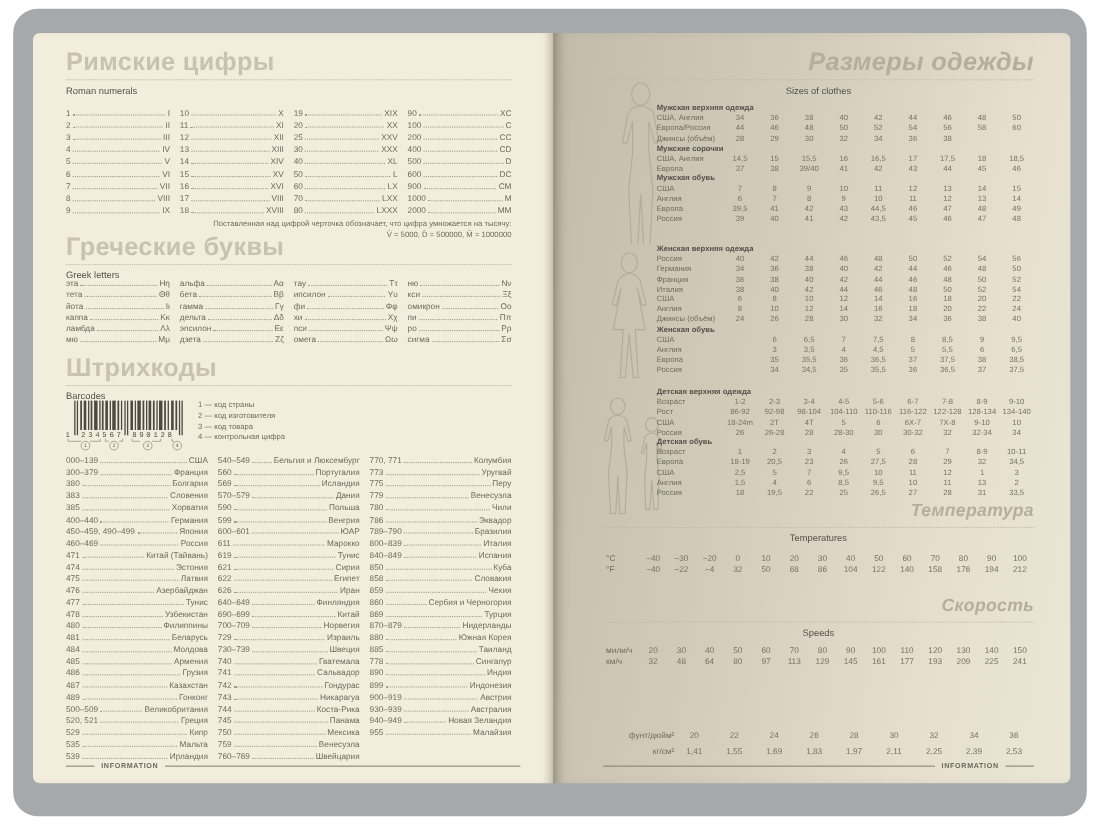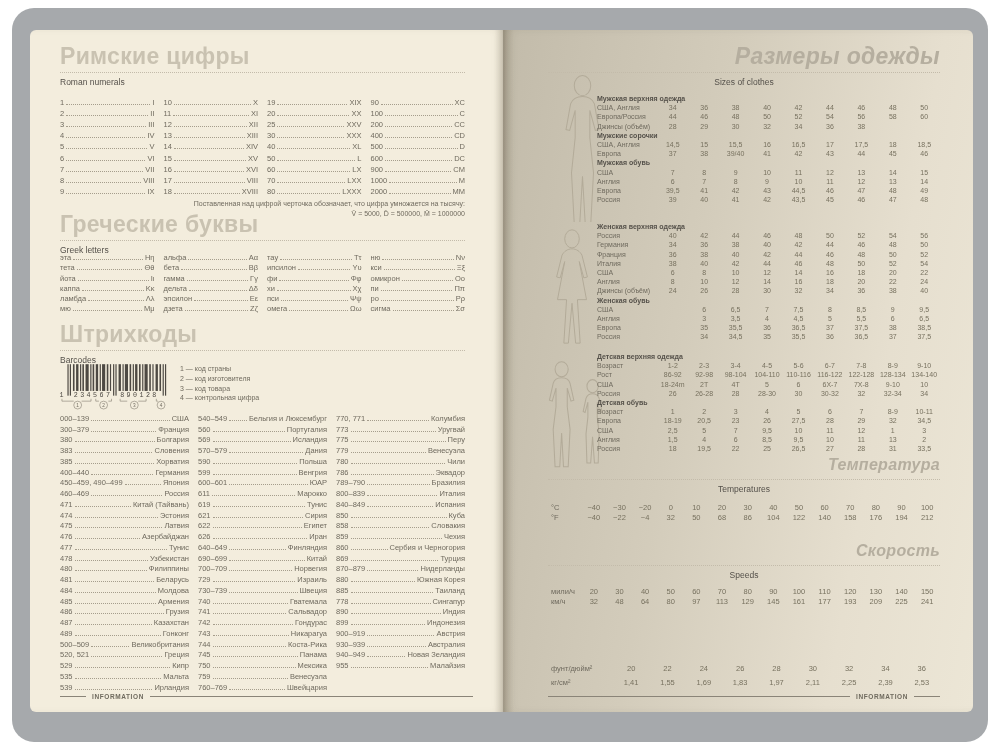--- a/index.html
+++ b/index.html
@@ -44,21 +44,21 @@
   .tbl-row{display:flex;align-items:center;color:#77715f;}
   .tbl-row .lbl{color:#6f6a5e;white-space:nowrap;}
   .tbl-row .cell{flex:1;text-align:center;white-space:nowrap;}
   .clothes-tbl{left:94px;right:33px;}
   .clothes-tbl .tbl-row,.clothes-tbl .tbl-heading{height:9.2px;font-size:7px;}
   .clothes-tbl .lbl{width:60px;}
   .unit-tbl{left:48px;right:33px;}
   .unit-tbl .tbl-row{height:10.5px;font-size:7.5px;}
   .unit-tbl .lbl{width:30px;}
   #pressure-table .tbl-row{height:13.5px;}
-  #pressure-table .lbl{width:62px;}
+  #pressure-table .lbl{width:62px;text-align:right;}
 
   .silhouette{position:absolute;stroke:#b3ab99;fill:none;stroke-width:1.1;}
 
   .page-footer{position:absolute;bottom:12px;display:flex;align-items:center;
     left:30px;right:30px;}
   .page.right .page-footer{left:45px;right:33px;}
   .fline{border-top:1px solid #8a8478;height:0;}
   .fline.short{width:26px;}
   .fline.long{flex:1;}
   .ftext{font-size:6.5px;font-weight:700;color:#6f6a5e;letter-spacing:.6px;margin:0 6px;}

